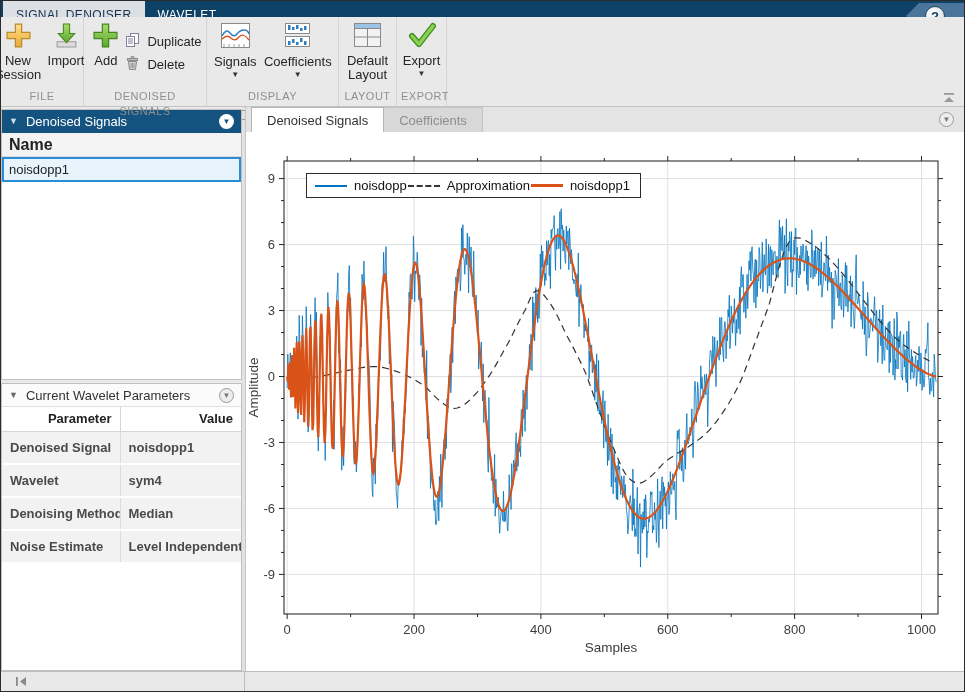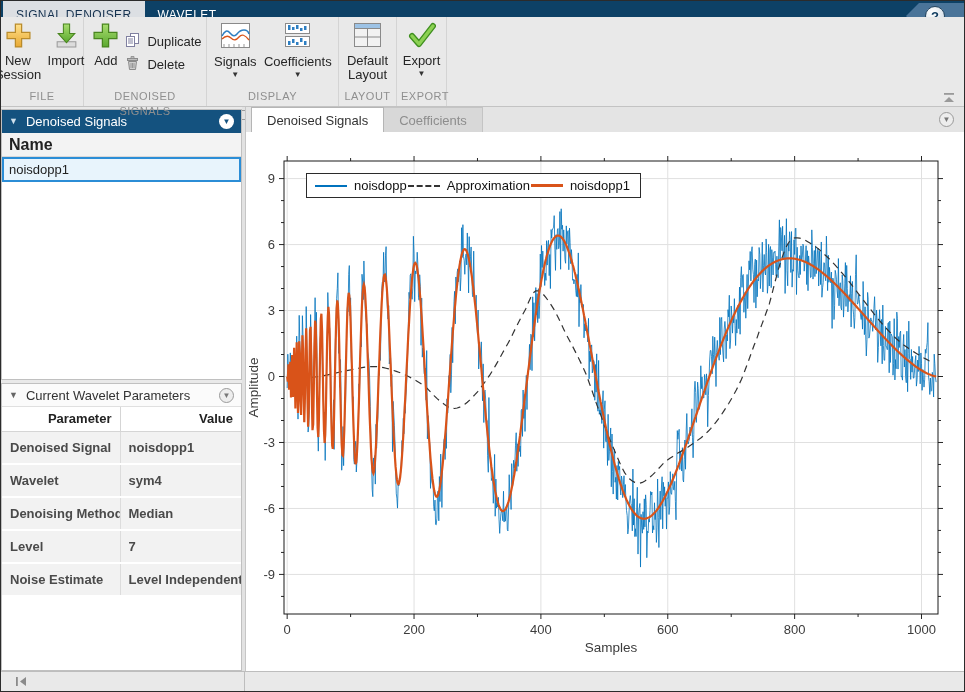--- a/index.html
+++ b/index.html
@@ -280,24 +280,20 @@
               <td>Denoised Signal</td>
               <td>noisdopp1</td>
               </tr>
             <tr>
               <td>Wavelet</td>
               <td>sym4</td>
               </tr>
             <tr>
               <td>Denoising Method</td>
               <td>Median</td>
-              </tr>
-            <tr>
-              <td>Level</td>
-              <td>7</td>
               </tr>
             <tr>
               <td>Noise Estimate</td>
               <td>Level Independent</td>
               </tr>
           </tbody>
         </table>
       </div>
     </div>
 

